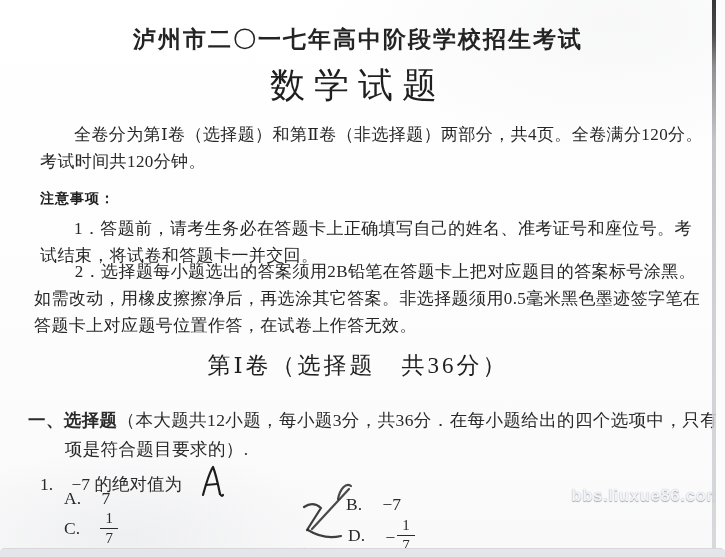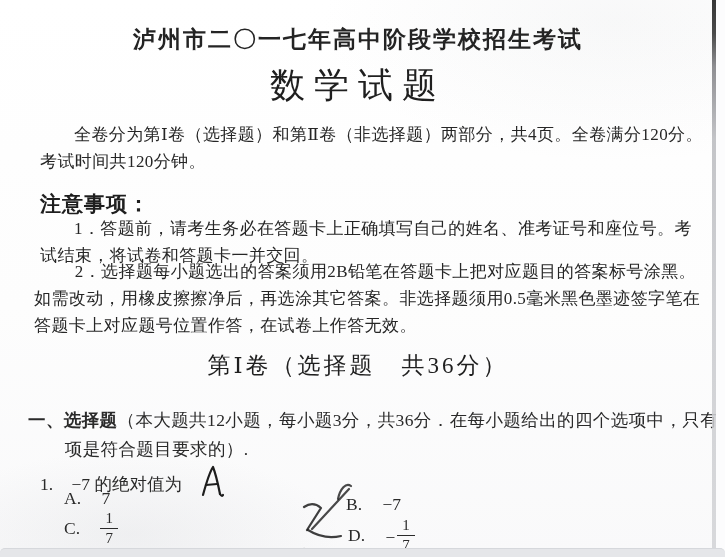--- a/index.html
+++ b/index.html
@@ -26,21 +26,21 @@
     font-family:"Liberation Sans","DejaVu Sans",sans-serif;
     font-size:35px;font-weight:400;letter-spacing:9px;color:#1f1f1f;
   }
   .body-text{
     font-size:17px;line-height:27px;color:#262626;letter-spacing:0.4px;
   }
   .intro{top:121px;left:40px;width:664px;text-indent:2em;}
   .notes-heading{
     top:190px;left:40px;
     font-family:"Liberation Sans","DejaVu Sans",sans-serif;
-    font-size:21px;font-weight:700;color:#1e1e1e;letter-spacing:1px;
+    font-size:14px;font-weight:700;color:#1e1e1e;letter-spacing:1px;
   }
   .note1{top:215px;left:40px;width:666px;text-indent:2em;}
   .note2{top:248px;left:34px;width:676px;text-indent:2.4em;margin-top:10px;}
   .section-heading{
     top:350px;left:0;width:716px;text-align:center;
     font-size:23px;font-weight:400;letter-spacing:3px;color:#1f1f1f;
   }
   .directive{
     top:406px;left:28px;width:678px;
     font-size:17.5px;line-height:29px;letter-spacing:0.4px;
@@ -156,19 +156,20 @@
     <svg width="72" height="80" viewBox="0 0 72 80">
       <path class="ink" d="M46 22 C48 12 54 5 59 9" opacity="0.8"></path>
       <path class="ink" d="M57 12 L20 52" opacity="0.8"></path>
       <path class="ink" d="M12 30 Q21 24 29 31 L15 53" opacity="0.85"></path>
       <path class="ink" d="M16 53 Q32 63 49 59" opacity="0.85"></path>
       <path class="ink" d="M12 72 q3 6 10 3" opacity="0.6"></path>
     </svg>
   </div>
 
   <div class="abs watermark">
+    <div class="wm-url">bbs.liuxue86.com</div>
   </div>
 
   <div class="abs edge-right"></div>
   <div class="abs edge-line"></div>
   <div class="abs bottom-bar"></div>
 
 </div>
 
 </body></html>

